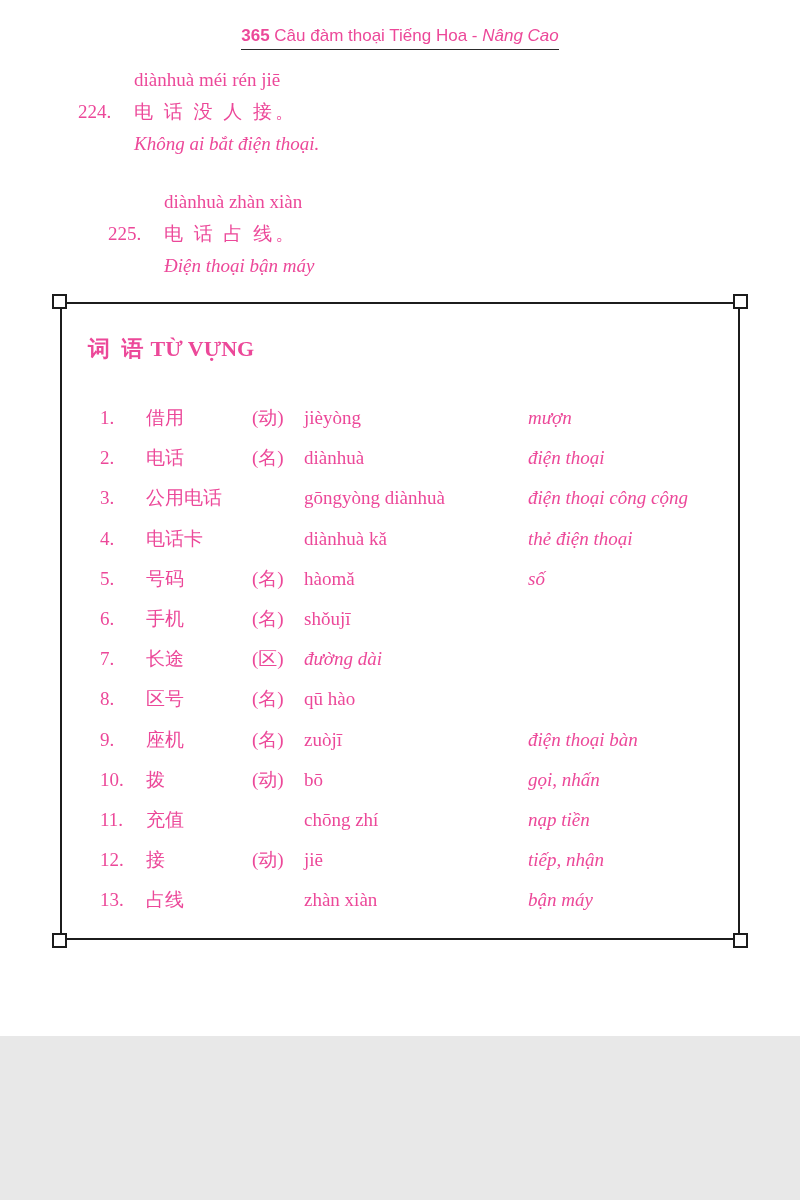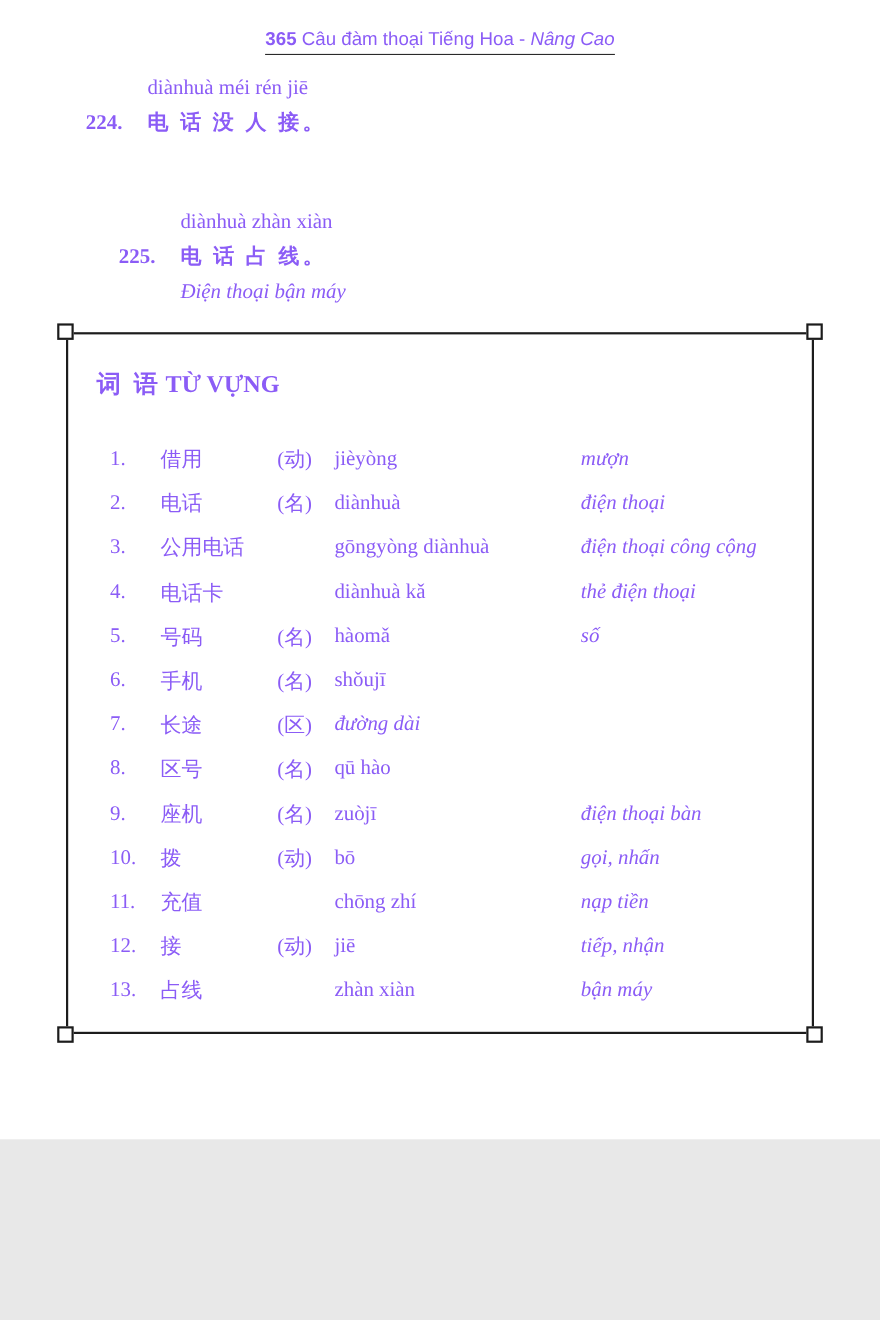--- a/index.html
+++ b/index.html
@@ -2,21 +2,21 @@
 <html><head>
 <meta charset="utf-8">
 <style>
   * { margin:0; padding:0; box-sizing:border-box; }
   html,body { background:#e8e8e8; }
   .page {
     position:relative;
     width:800px; height:1036px;
     margin:0 auto;
     background:#ffffff;
-    color:#8b5cf6;
+    color:#ec4899;
     font-family:"Liberation Serif", serif;
     overflow:hidden;
   }
 
   
   .header {
     position:absolute; top:26px; left:0; width:100%;
     text-align:center;
     font-family:"Liberation Sans", sans-serif;
     font-size:17px;
@@ -27,21 +27,21 @@
     padding-bottom:3px;
   }
   .header-num { font-weight:bold; }
   .header-em { font-style:italic; }
 
   
   .sentence { position:absolute; left:0; width:100%; font-size:19px; line-height:32px;padding-left:20px; }
   .sentence-224 { top:64px; }
   .sentence-225 { top:186px;margin-left:30px; }
   .s-pinyin { margin-left:114px; }
-  .s-line2 { display:flex;font-weight:bold; }
+  .s-line2 { display:flex; }
   .s-num { margin-left:58px; width:56px; }
   .s-hanzi { letter-spacing:3px; }
   .s-viet { margin-left:114px; font-style:italic; }
 
   
   .vocab-box {
     position:absolute;
     left:60px; top:302px;
     width:680px; height:638px;
     border:2.5px solid #1c1c1c;
@@ -94,20 +94,21 @@
       <span class="header-num">365</span><span> Câu đàm thoại Tiếng Hoa - </span><span class="header-em">Nâng Cao</span>
     </span>
   </div>
 
   <div class="sentence sentence-224">
     <div class="s-pinyin">diànhuà méi rén jiē</div>
     <div class="s-line2">
       <span class="s-num">224.</span>
       <span class="s-hanzi">电 话 没 人 接。</span>
     </div>
+    <div class="s-viet">Không ai bắt điện thoại.</div>
   </div>
 
   <div class="sentence sentence-225">
     <div class="s-pinyin">diànhuà zhàn xiàn</div>
     <div class="s-line2">
       <span class="s-num">225.</span>
       <span class="s-hanzi">电 话 占 线。</span>
     </div>
     <div class="s-viet">Điện thoại bận máy</div>
   </div>

